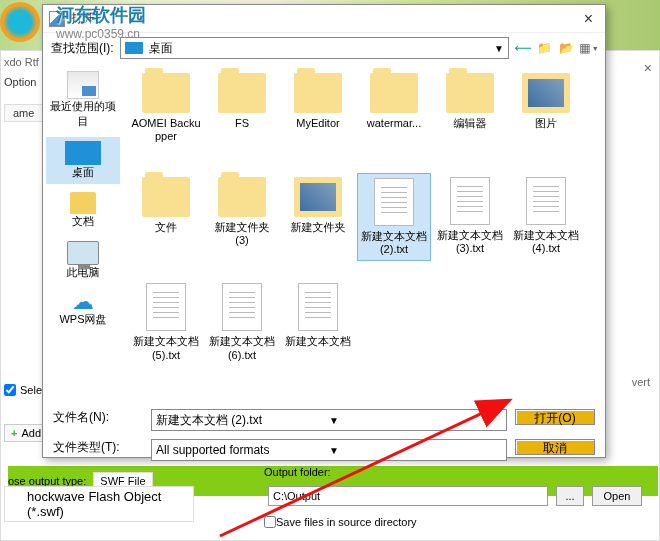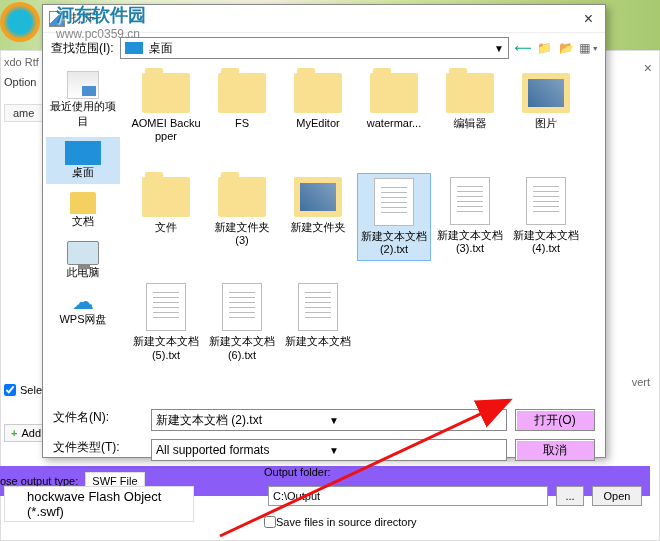--- a/index.html
+++ b/index.html
@@ -12,21 +12,21 @@
 .wm-url{color:#888;font-size:12px}
 .app-bg{position:absolute;top:50px;left:0;width:660px;height:491px;background:#fff;border:1px solid #ddd}
 .app-title{position:absolute;top:56px;left:4px;font-size:11px;color:#666}
 .app-menu{position:absolute;top:76px;left:4px;font-size:11px;color:#333}
 .app-close{position:absolute;top:60px;right:8px;font-size:14px;color:#666}
 .name-col{position:absolute;top:104px;left:4px;font-size:11px;color:#333;background:#f8f8f8;border:1px solid #ddd;padding:2px 8px;width:40px}
 .selec{position:absolute;top:384px;left:4px;font-size:11px;display:flex;align-items:center;gap:4px}
 .selec input{width:12px;height:12px}
 .addf{position:absolute;top:424px;left:4px;font-size:11px;display:flex;align-items:center;gap:4px;border:1px solid #ccc;padding:2px 6px;background:#f8f8f8}
 .addf .plus{color:#4a4;font-weight:bold}
-.ose{position:absolute;top:466px;left:0;font-size:11px;background:#8b5cf6;width:650px;padding:6px 0}
+.ose{position:absolute;top:466px;left:8px;font-size:11px;background:#84cc16;width:650px;padding:6px 0}
 .ose-label{display:inline}
 .ose-sel{display:inline-block;border:1px solid #ddd;background:#fff;padding:2px 6px;font-size:11px;margin-left:4px}
 .of-label{position:absolute;top:466px;left:264px;font-size:11px}
 .of-row{position:absolute;top:486px;left:4px;font-size:11px;display:flex;align-items:center;width:650px}
 .of-input{position:absolute;left:264px;top:0;width:280px;height:20px;border:1px solid #999;padding:1px 4px;font-size:11px;background:#fff}
 .of-browse{position:absolute;left:552px;top:0;width:28px;height:20px;border:1px solid #999;background:#f0f0f0;font-size:11px}
 .of-open{position:absolute;left:588px;top:0;width:50px;height:20px;border:1px solid #999;background:#f0f0f0;font-size:11px}
 .savesrc{position:absolute;top:516px;left:264px;font-size:11px;display:flex;align-items:flex-end;}
 .savesrc input{width:12px;height:12px}
 .hockwave{position:absolute;top:486px;left:4px;font-size:13px;border:1px solid #ddd;background:#fff;padding:2px 22px;width:190px}
@@ -70,21 +70,21 @@
 .ficon-folder.thumb{background:#f8e090;overflow:hidden}
 .ficon-folder.thumb::after{content:"";position:absolute;top:6px;left:6px;width:36px;height:28px;background:linear-gradient(45deg,#4070a0,#80a0c0)}
 .flabel{line-height:1.2;word-break:break-all}
 
 .dlg-foot{padding:6px 10px;display:flex;flex-direction:column;gap:8px;font-size:12px}
 .foot-row{display:flex;gap:8px}
 .foot-label{width:90px}
 .foot-input{flex:1;height:22px;border:1px solid #888;padding:0 4px;font-size:12px;background:#fff;display:flex;align-items:center}
 .foot-input span{flex:1}
 .foot-arrow{font-size:10px}
-.foot-btn{width:80px;height:22px;border:1px solid #888;background:#f0abfc;font-size:12px;box-shadow:1px 1px 0 #fff inset}
+.foot-btn{width:80px;height:16px;border:1px solid #888;background:#eab308;font-size:12px;box-shadow:1px 1px 0 #fff inset}
 
 .vert{position:absolute;right:10px;top:376px;font-size:11px;color:#666}
 
 .arrow-anno{position:absolute;z-index:200;pointer-events:none}
 </style>
 </head>
 <body>
 
 <div class="bg-layer"></div>
 

